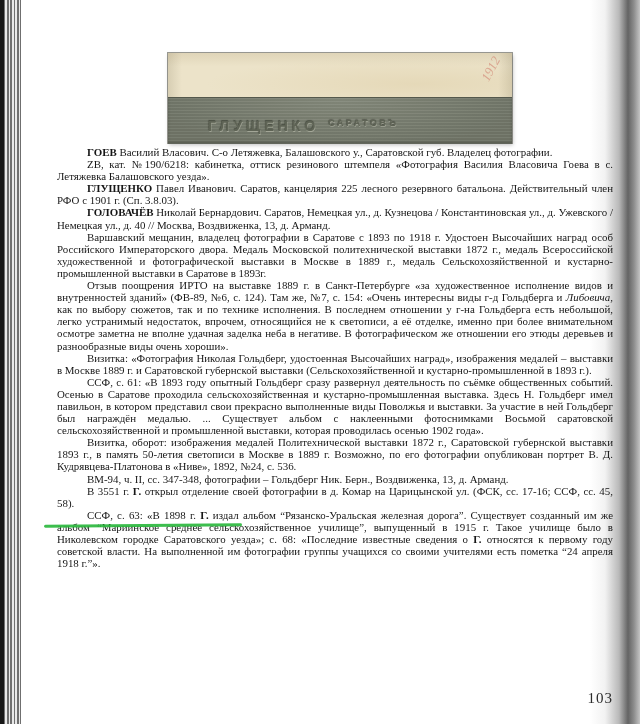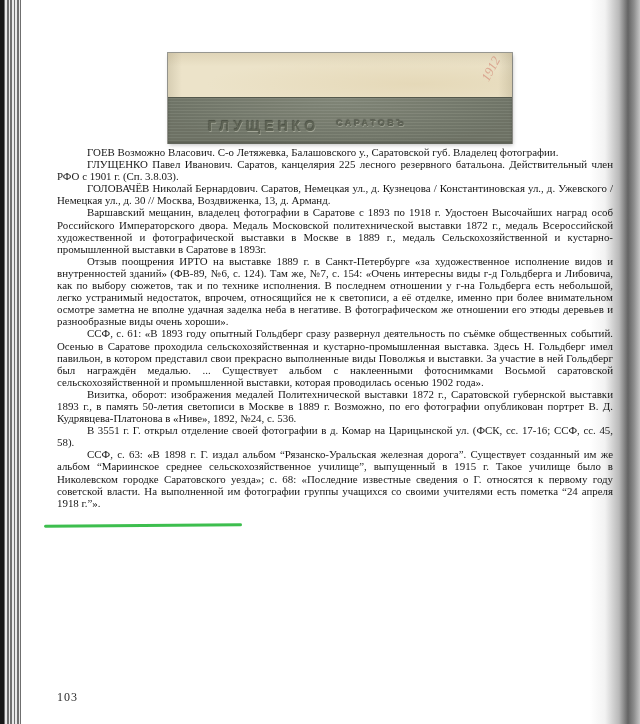--- a/index.html
+++ b/index.html
@@ -57,39 +57,38 @@
     display:flex;align-items:flex-start;gap:9px;white-space:nowrap;
     font-family:Liberation Sans, sans-serif;font-weight:700;
   }
   .stamp-main{
     font-size:14px;letter-spacing:4px;
     text-shadow:0.5px 1px 0 rgba(235,235,218,0.35), -0.5px -1px 1px rgba(25,28,20,0.45);
   }
   .stamp-sub{
     font-size:9px;letter-spacing:2.5px;
     text-shadow:0.5px 1px 0 rgba(235,235,218,0.3), -0.5px -1px 1px rgba(25,28,20,0.4);
-    margin-left:8px;
   }
   
   .text-block{
     position:absolute;left:57px;top:146px;width:556px;
     font-size:10.9px;line-height:12.1px;color:#161616;
     text-align:justify;
   }
   .para{margin:0;text-indent:30px;}
-  .para .b{font-weight:normal;}
-  .para .i{}
+  .para .b{font-weight:bold;}
+  .para .i{font-style:italic;}
   
   .underline{
     position:absolute;left:44px;top:524px;width:198px;height:3px;
     border-radius:2px;transform:rotate(-0.5deg);opacity:0.92;
   }
   .page-number{
     position:absolute;left:57px;top:690px;width:556px;
-    text-align:left;font-size:12px;color:#2a2a2a;letter-spacing:1px;
+    text-align:right;font-size:15px;color:#2a2a2a;letter-spacing:1px;
   }
 </style>
 </head>
 <body>
 
 <div class="edge-stripes"></div>
 <div class="right-shadow"></div>
 
 <div class="photo">
   <div class="photo-top" style="background-color: rgb(236, 227, 201);">
@@ -97,26 +96,29 @@
   </div>
   <div class="photo-card" style="background-color: rgb(123, 128, 113);">
     <div class="stamp" style="color: rgb(94, 99, 85);">
       <span class="stamp-main">ГЛУЩЕНКО</span>
       <span class="stamp-sub">САРАТОВЪ</span>
     </div>
   </div>
 </div>
 
 <div class="text-block">
-    <p class="para"><span class="b">ГОЕВ</span><span> Возможно Власович. С-о Летяжевка, Балашовского у., Саратовской губ. Владелец фотографии.</span></p>
+    <p class="para"><span class="b">ГОЕВ</span><span> Василий Власович. С-о Летяжевка, Балашовского у., Саратовской губ. Владелец фотографии.</span></p>
+    <p class="para"><span>ZB, кат. №190/6218: кабинетка, оттиск резинового штемпеля «Фотография Василия Власовича Гоева в с. Летяжевка Балашовского уезда».</span></p>
     <p class="para"><span class="b">ГЛУЩЕНКО</span><span> Павел Иванович. Саратов, канцелярия 225 лесного резервного батальона. Действительный член РФО с 1901 г. (Сп. 3.8.03).</span></p>
-    <p class="para"><span class="b">ГОЛОВАЧЁВ</span><span> Николай Бернардович. Саратов, Немецкая ул., д. Кузнецова / Константиновская ул., д. Ужевского / Немецкая ул., д. 30 // Москва, Воздвиженка, 13, д. Арманд.</span></p>
+    <p class="para"><span class="b">ГОЛОВАЧЁВ</span><span> Николай Бернардович. Саратов, Немецкая ул., д. Кузнецова / Константиновская ул., д. Ужевского / Немецкая ул., д. 40 // Москва, Воздвиженка, 13, д. Арманд.</span></p>
     <p class="para"><span>Варшавский мещанин, владелец фотографии в Саратове с 1893 по 1918 г. Удостоен Высочайших наград особ Российского Императорского двора. Медаль Московской политехнической выставки 1872 г., медаль Всероссийской художественной и фотографической выставки в Москве в 1889 г., медаль Сельскохозяйственной и кустарно-промышленной выставки в Саратове в 1893г.</span></p>
     <p class="para"><span>Отзыв поощрения ИРТО на выставке 1889 г. в Санкт-Петербурге «за художественное исполнение видов и внутренностей зданий» (ФВ-89, №6, с. 124). Там же, №7, с. 154: «Очень интересны виды г-д Гольдберга и </span><span class="i">Либовича</span><span>, как по выбору сюжетов, так и по технике исполнения. В последнем отношении у г-на Гольдберга есть небольшой, легко устранимый недостаток, впрочем, относящийся не к светописи, а её отделке, именно при более внимательном осмотре заметна не вполне удачная заделка неба в негативе. В фотографическом же отношении его этюды деревьев и разнообразные виды очень хороши».</span></p>
+    <p class="para"><span>Визитка: «Фотография Николая Гольдберг, удостоенная Высочайших наград», изображения медалей – выставки в Москве 1889 г. и Саратовской губернской выставки (Сельскохозяйственной и кустарно-промышленной в 1893 г.).</span></p>
     <p class="para"><span>ССФ, с. 61: «В 1893 году опытный Гольдберг сразу развернул деятельность по съёмке общественных событий. Осенью в Саратове проходила сельскохозяйственная и кустарно-промышленная выставка. Здесь Н. Гольдберг имел павильон, в котором представил свои прекрасно выполненные виды Поволжья и выставки. За участие в ней Гольдберг был награждён медалью. ... Существует альбом с наклеенными фотоснимками Восьмой саратовской сельскохозяйственной и промышленной выставки, которая проводилась осенью 1902 года».</span></p>
     <p class="para"><span>Визитка, оборот: изображения медалей Политехнической выставки 1872 г., Саратовской губернской выставки 1893 г., в память 50-летия светописи в Москве в 1889 г. Возможно, по его фотографии опубликован портрет В. Д. Кудрявцева-Платонова в «Ниве», 1892, №24, с. 536.</span></p>
+    <p class="para"><span>ВМ-94, ч. II, сс. 347-348, фотографии – Гольдберг Ник. Берн., Воздвиженка, 13, д. Арманд.</span></p>
     <p class="para"><span>В 3551 г. </span><span class="b">Г.</span><span> открыл отделение своей фотографии в д. Комар на Царицынской ул. (ФСК, сс. 17-16; ССФ, сс. 45, 58).</span></p>
     <p class="para"><span>ССФ, с. 63: «В 1898 г. </span><span class="b">Г.</span><span> издал альбом “Рязанско-Уральская железная дорога”. Существует созданный им же альбом “Мариинское среднее сельскохозяйственное училище”, выпущенный в 1915 г. Такое училище было в Николевском городке Саратовского уезда»; с. 68: «Последние известные сведения о </span><span class="b">Г.</span><span> относятся к первому году советской власти. На выполненной им фотографии группы учащихся со своими учителями есть пометка “24 апреля 1918 г.”».</span></p>
   </div>
 
 <div class="underline" style="background: rgb(45, 185, 63);"></div>
 
 <div class="page-number">103</div>
 
 </body></html>

